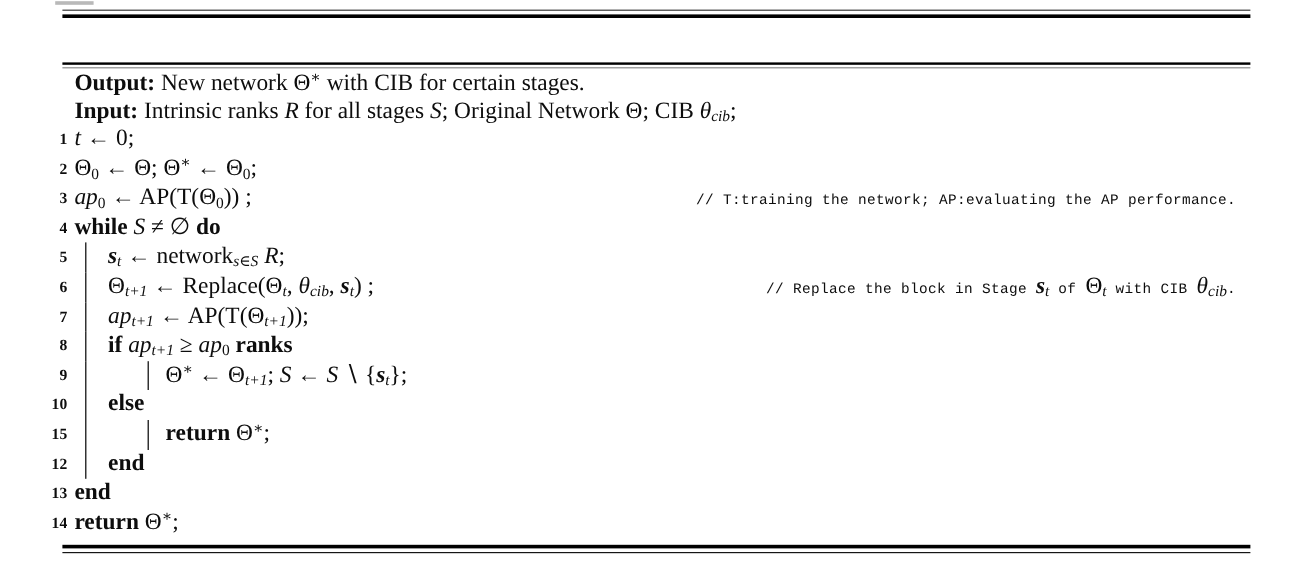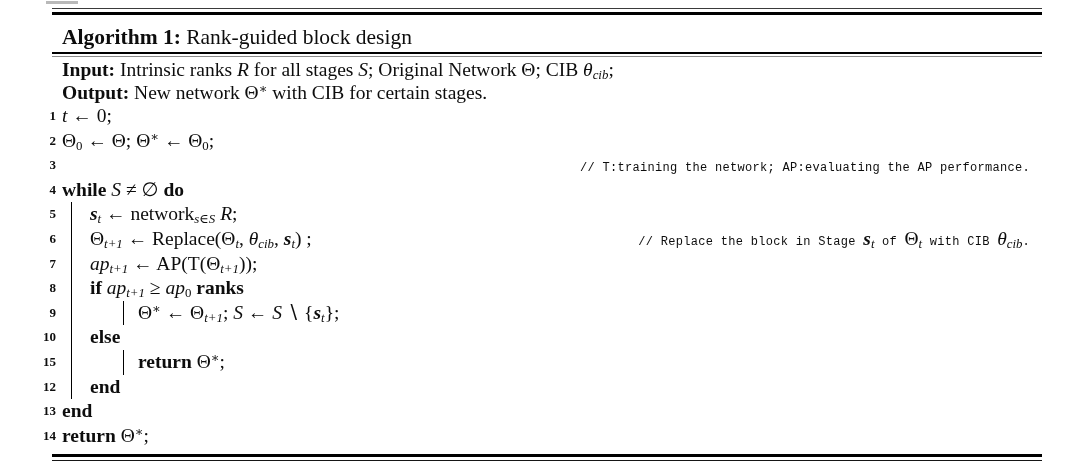--- a/index.html
+++ b/index.html
@@ -39,38 +39,38 @@
   .rule-bottom{position:absolute;left:0;right:0;top:454px;height:2.6px;
     border-top:3px solid #000;border-bottom:1.4px solid #161616;}
 </style>
 </head>
 <body>
 
 <div class="page">
   <div class="algo">
     <div class="artifact"></div>
     <div class="rule-top"></div>
-    <div class="caption"><span class="lbl">Algorithm 1:</span><span> Rank-guided block design</span></div>
     <div class="rule-mid"></div>
     <div class="body">
       <div class="io-block">
+          <div class="io"><span class="f-bf">Output:</span><span class="f-rm"> New network Θ</span><span class="f-rm sup">∗</span><span class="f-rm"> with CIB for certain stages.</span></div>
           <div class="io"><span class="f-bf">Input:</span><span class="f-rm"> Intrinsic ranks </span><span class="f-it">R</span><span class="f-rm"> for all stages </span><span class="f-it">S</span><span class="f-rm">; Original Network Θ; CIB </span><span class="f-it">θ</span><span class="f-it sub">cib</span><span class="f-rm">;</span></div>
-          <div class="io"><span class="f-bf">Output:</span><span class="f-rm"> New network Θ</span><span class="f-rm sup">∗</span><span class="f-rm"> with CIB for certain stages.</span></div>
         </div>
       <div class="lines">
           <div class="line">
             <span class="num">1</span>
             <span class="code ind0"><span class="f-it">t</span><span class="f-rm"> ← 0;</span></span>
           </div>
           <div class="line">
             <span class="num">2</span>
             <span class="code ind0"><span class="f-rm">Θ</span><span class="f-rm sub">0</span><span class="f-rm"> ← Θ; Θ</span><span class="f-rm sup">∗</span><span class="f-rm"> ← Θ</span><span class="f-rm sub">0</span><span class="f-rm">;</span></span>
           </div>
           <div class="line">
             <span class="num">3</span>
+            <span class="code ind0"><span class="f-it">ap</span><span class="f-rm sub">0</span><span class="f-rm"> ← AP(T(Θ</span><span class="f-rm sub">0</span><span class="f-rm">)) ;</span></span>
             <span class="comment"><span class="f-tt">// T:training the network; AP:evaluating the AP performance.</span></span>
           </div>
           <div class="line">
             <span class="num">4</span>
             <span class="code ind0"><span class="f-bf">while </span><span class="f-it">S</span><span class="f-rm"> ≠ ∅ </span><span class="f-bf">do</span></span>
           </div>
           <div class="line">
             <span class="num">5</span>
             <span class="bar bar-l1"></span>
             <span class="code ind1"><span class="f-bi">s</span><span class="f-it sub">t</span><span class="f-rm"> ← network</span><span class="f-it sub">s∈S</span><span class="f-rm"> </span><span class="f-it">R</span><span class="f-rm">;</span></span>

